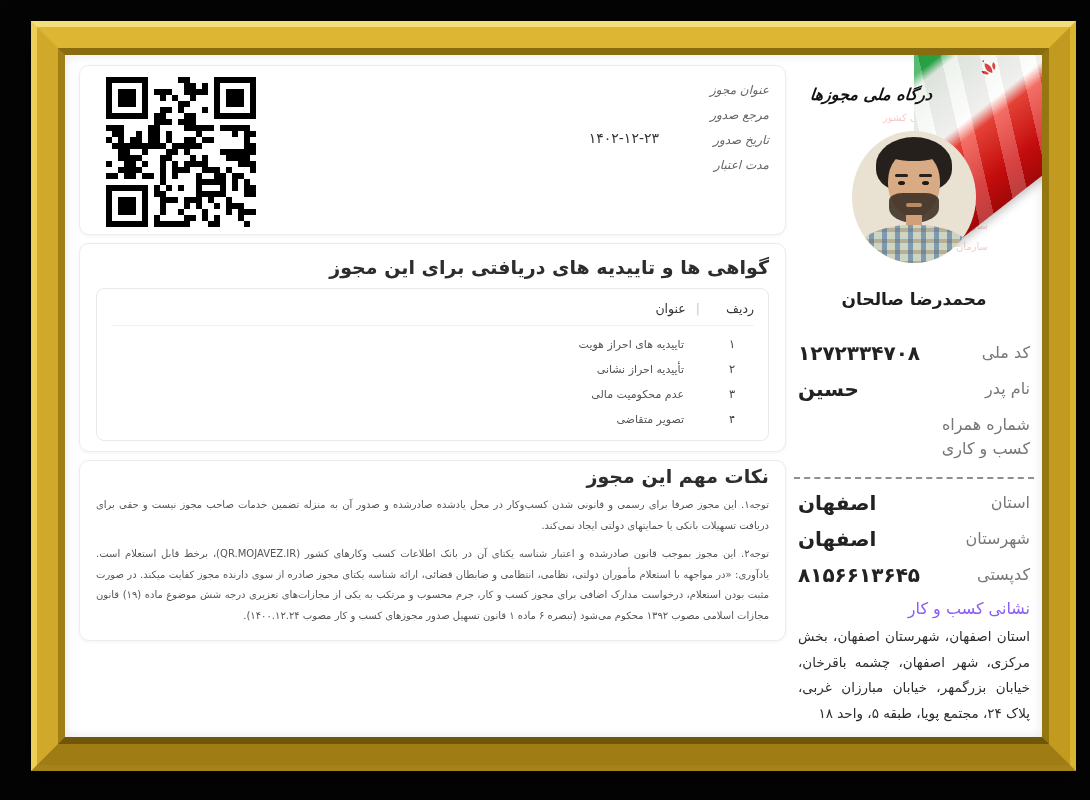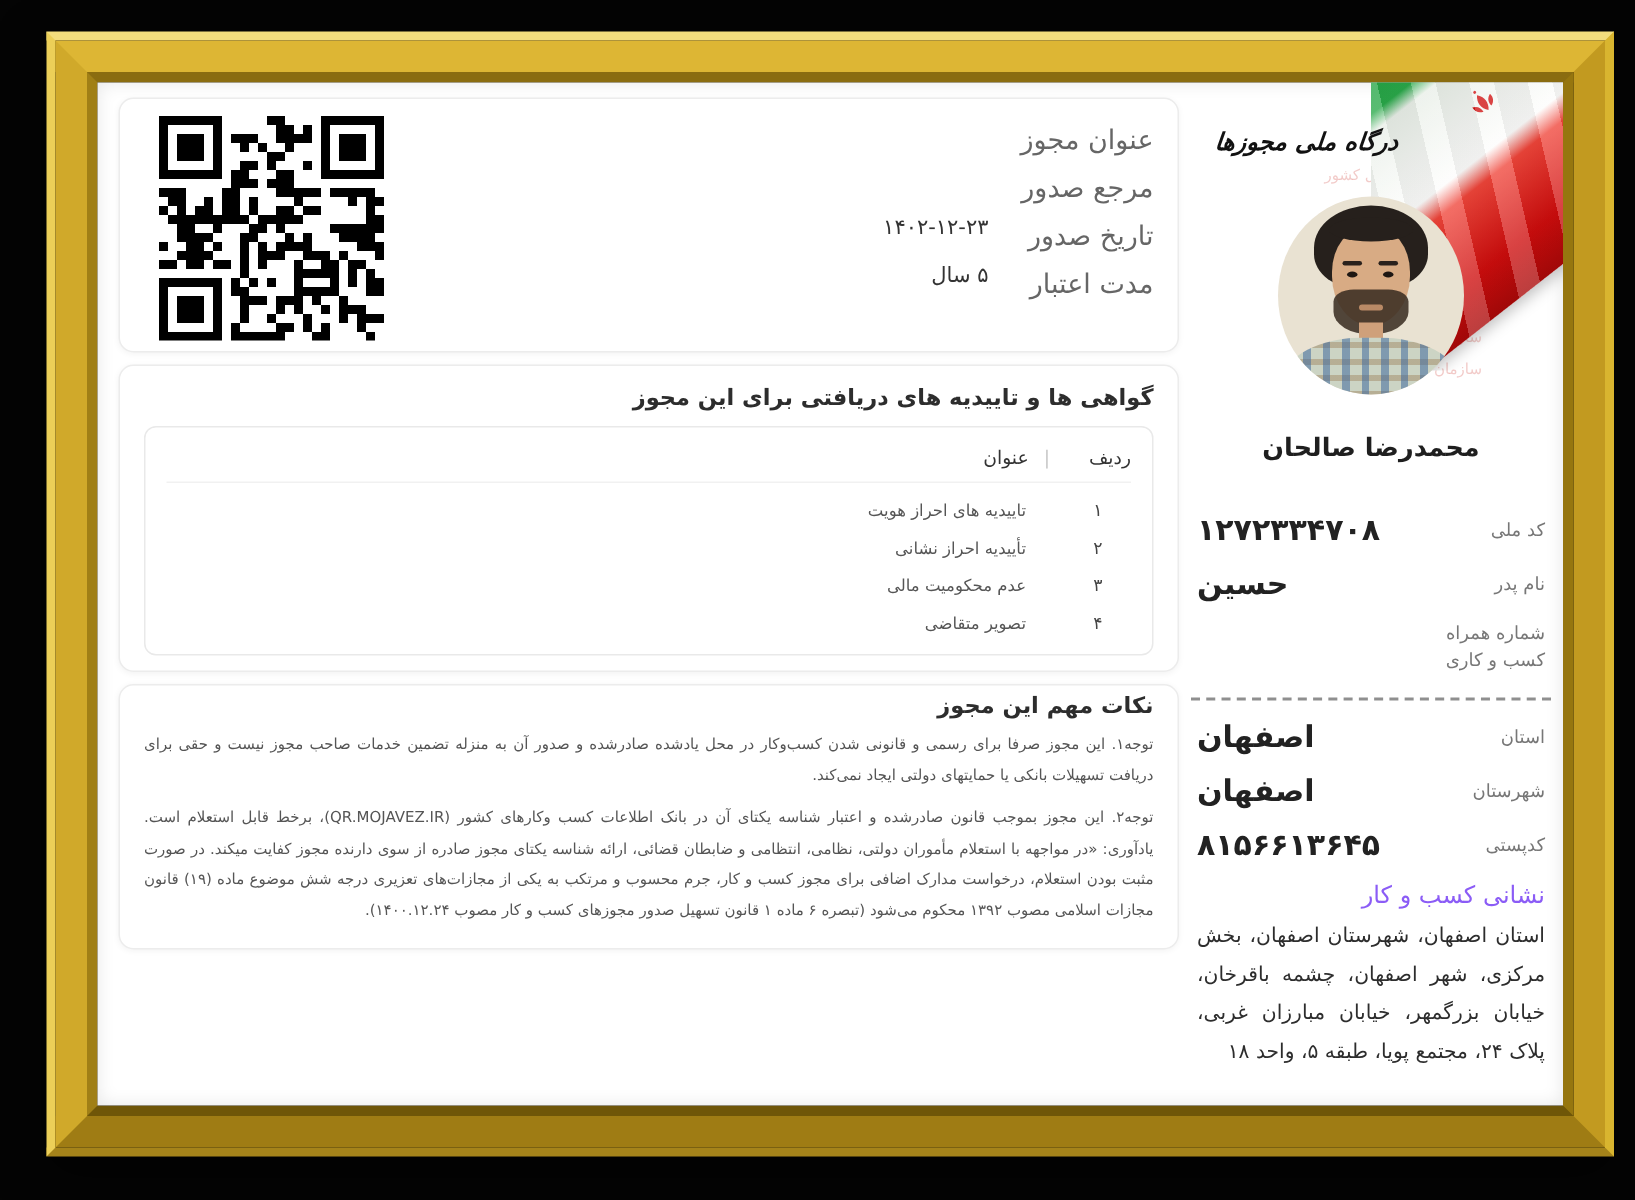--- a/index.html
+++ b/index.html
@@ -15,29 +15,29 @@
   
   .doc{position:absolute;inset:0;background:#fff;display:flex;flex-direction:row;
        padding:10px 10px 10px 14px;gap:10px;box-sizing:border-box;
        box-shadow:inset 0 0 12px rgba(0,0,0,.10);}
   
   .main-col{flex:1;display:flex;flex-direction:column;gap:8px;min-width:0;}
   .card{background:#fff;border:1px solid #ececec;border-radius:10px;
         box-shadow:0 1px 4px rgba(0,0,0,.05);box-sizing:border-box;}
   .card-info{position:relative;height:170px;padding:14px 16px;}
   .info-row{display:grid;grid-template-columns:88px 1fr;column-gap:22px;align-items:start;margin-bottom:8px;}
-  .i-label{font-size:18px;color:#666;padding-top:3px;white-space:nowrap;}
+  .i-label{font-size:12px;color:#666;padding-top:3px;white-space:nowrap;font-style:italic;}
   .val{max-width:445px;}
   .val-title{font-size:17px;font-weight:bold;color:#3a3a3a;line-height:1.4;}
   .val-issuer{font-size:12.5px;color:#555;line-height:1.75;}
   .val-plain{font-size:14px;color:#333;}
   .qr-wrap{position:absolute;left:26px;top:11px;width:150px;height:150px;}
   .qr-wrap svg{width:100%;height:100%;}
   .card-certs{padding:12px 16px 10px;}
-  .sec-title{font-size:15px;font-weight:bold;color:#2d2d2d;}
+  .sec-title{font-size:19px;font-weight:bold;color:#2d2d2d;}
   .table-box{border:1px solid #e9e9e9;border-radius:8px;margin-top:10px;padding:6px 14px 10px;}
   .t-head{display:flex;align-items:center;gap:10px;padding:6px 0 9px;border-bottom:1px solid #f1f1f1;
           font-size:12.5px;color:#333;}
   .no-col{width:44px;flex:none;}
   .t-divider{color:#c8c8c8;}
   .t-row{display:flex;align-items:center;gap:10px;padding-top:11px;font-size:11px;color:#555;}
   .t-row .no-col{text-align:center;font-size:11.5px;color:#444;}
   .t-row .t-title{margin-right:16px;}
   .card-notes{padding:4px 16px 14px;}
   .note-p{font-size:10px;color:#555;line-height:2.05;text-align:justify;margin:8px 0 0;}
@@ -68,21 +68,21 @@
   .ph-beard{position:absolute;left:37px;top:62px;width:50px;height:30px;background:#36291f;border-radius:28% 28% 52% 52%;opacity:.85;}
   .ph-mouth{position:absolute;left:54px;top:72px;width:16px;height:4px;background:#b98a66;border-radius:3px;}
   .ph-neck{position:absolute;left:54px;top:84px;width:16px;height:14px;background:#cfa07a;}
   .ph-shirt{position:absolute;left:4px;top:94px;width:116px;height:40px;border-radius:46% 46% 0 0/70% 70% 0 0;
     background-color:#ccd4c4;
     background-image:repeating-linear-gradient(90deg,rgba(64,106,158,.55) 0 5px,transparent 5px 13px),
                      repeating-linear-gradient(0deg,rgba(150,118,78,.40) 0 4px,transparent 4px 11px);}
   .holder-name{margin-top:26px;text-align:center;font-size:17px;font-weight:bold;color:#1f1f1f;position:relative;z-index:2;}
   .fields{margin-top:32px;padding:0 2px;}
   .f-row{display:flex;justify-content:space-between;align-items:center;margin:12px 0;}
-  .f-label{font-size:12px;color:#777;line-height:1.5;max-width:96px;}
+  .f-label{font-size:16px;color:#777;line-height:1.5;max-width:96px;}
   .f-value{font-size:20px;font-weight:bold;color:#222;}
   .dash-sep{border-top:2px dashed #8f8f8f;margin:16px -2px 10px;height:0;}
   .addr-label{font-size:16px;color:#8b5cf6;margin:12px 2px 6px;}
   .addr-text{font-size:13.5px;color:#2d2d2d;line-height:1.9;text-align:justify;padding:0 2px;}
 </style>
 </head>
 <body>
 
 <div class="stage">
   <div class="frame-outer">
@@ -177,21 +177,20 @@
               </div>
               <div class="info-row">
                 <span class="i-label">مرجع صدور</span>
               </div>
               <div class="info-row">
                 <span class="i-label">تاریخ صدور</span>
                 <span class="val val-plain">۱۴۰۲-۱۲-۲۳</span>
               </div>
               <div class="info-row">
                 <span class="i-label">مدت اعتبار</span>
-                <span class="val val-plain">۵ سال</span>
               </div>
               <div class="qr-wrap">
                 <svg id="qr-svg" viewBox="0 0 25 25" aria-hidden="true">
                     <g fill="#000" shape-rendering="crispEdges">
                       <rect x="12" y="0" width="1" height="1"></rect>
                       <rect x="13" y="0" width="1" height="1"></rect>
                       <rect x="13" y="1" width="1" height="1"></rect>
                       <rect x="14" y="1" width="1" height="1"></rect>
                       <rect x="16" y="1" width="1" height="1"></rect>
                       <rect x="8" y="2" width="1" height="1"></rect>

